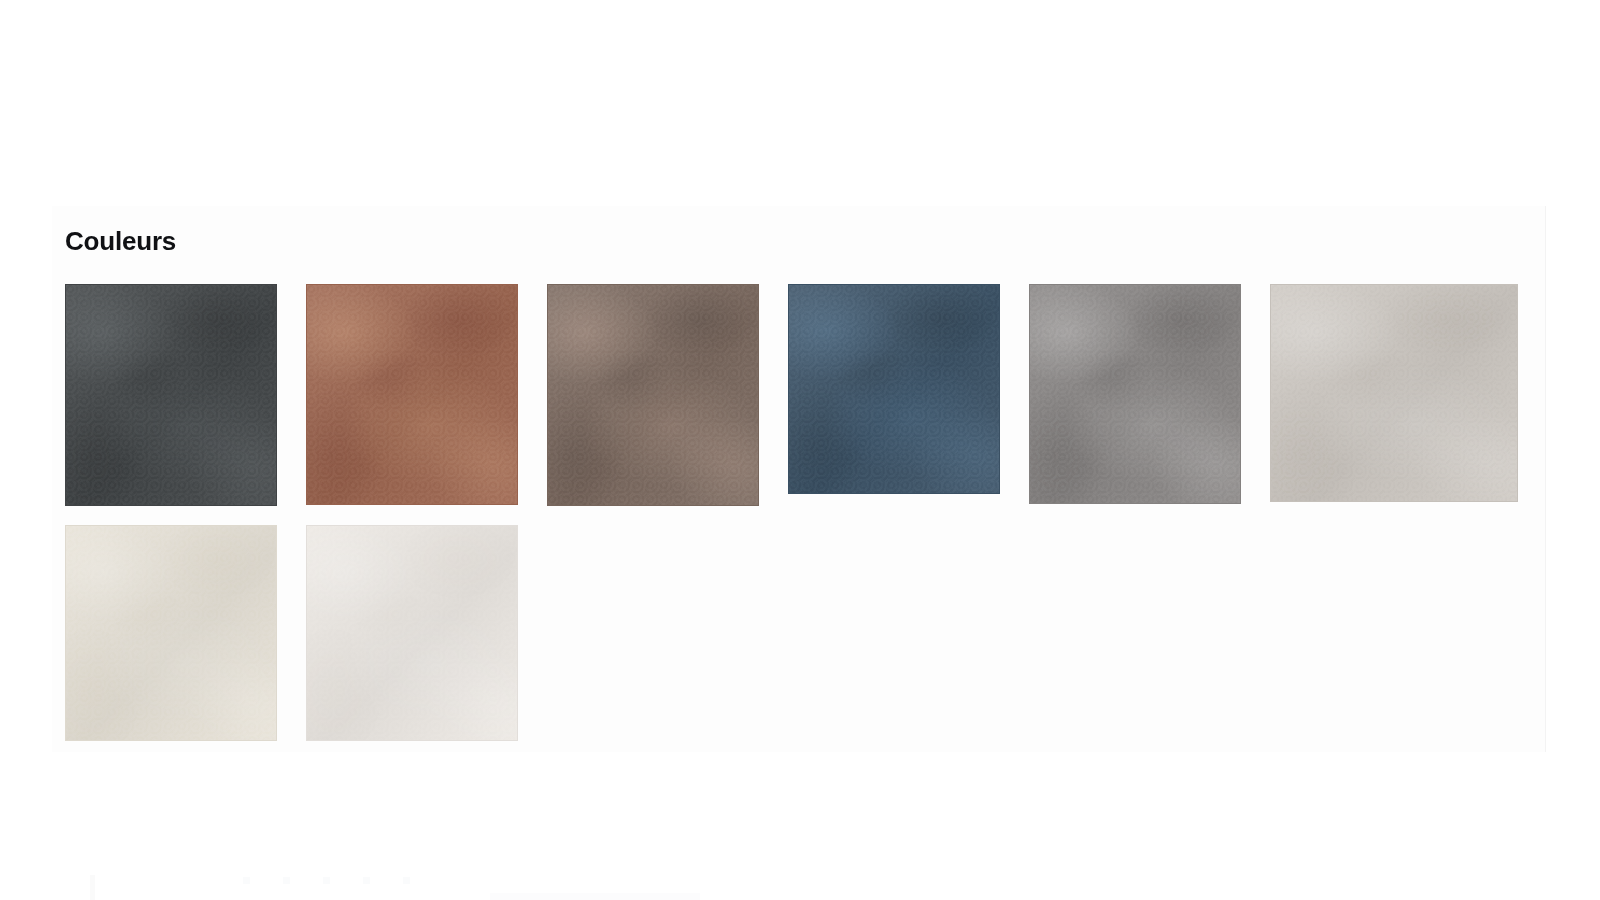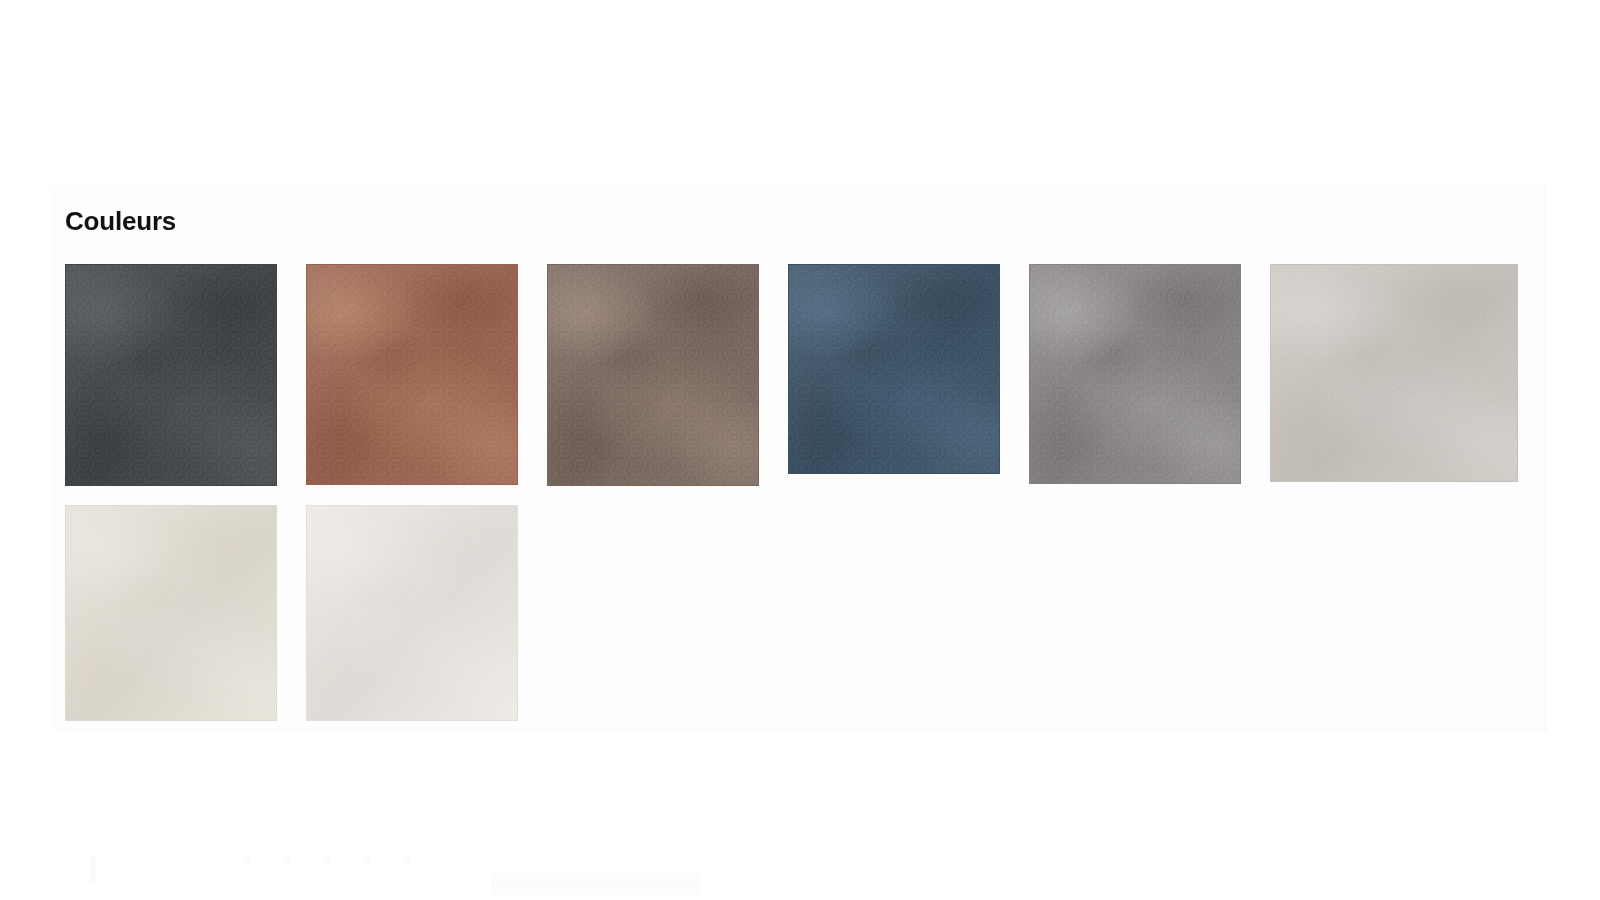--- a/index.html
+++ b/index.html
@@ -11,20 +11,21 @@
     overflow: hidden;
     background: #ffffff;
     font-family: "Liberation Sans", sans-serif;
   }
 
   #page {
     position: relative;
     width: 1600px;
     height: 784px;
     background: #ffffff;
+    margin-top: 20px;
   }
 
   
   .panel {
     position: absolute;
     left: 52px;
     top: 186px;
     width: 1494px;
     height: 546px;
     background: #fdfdfd;

